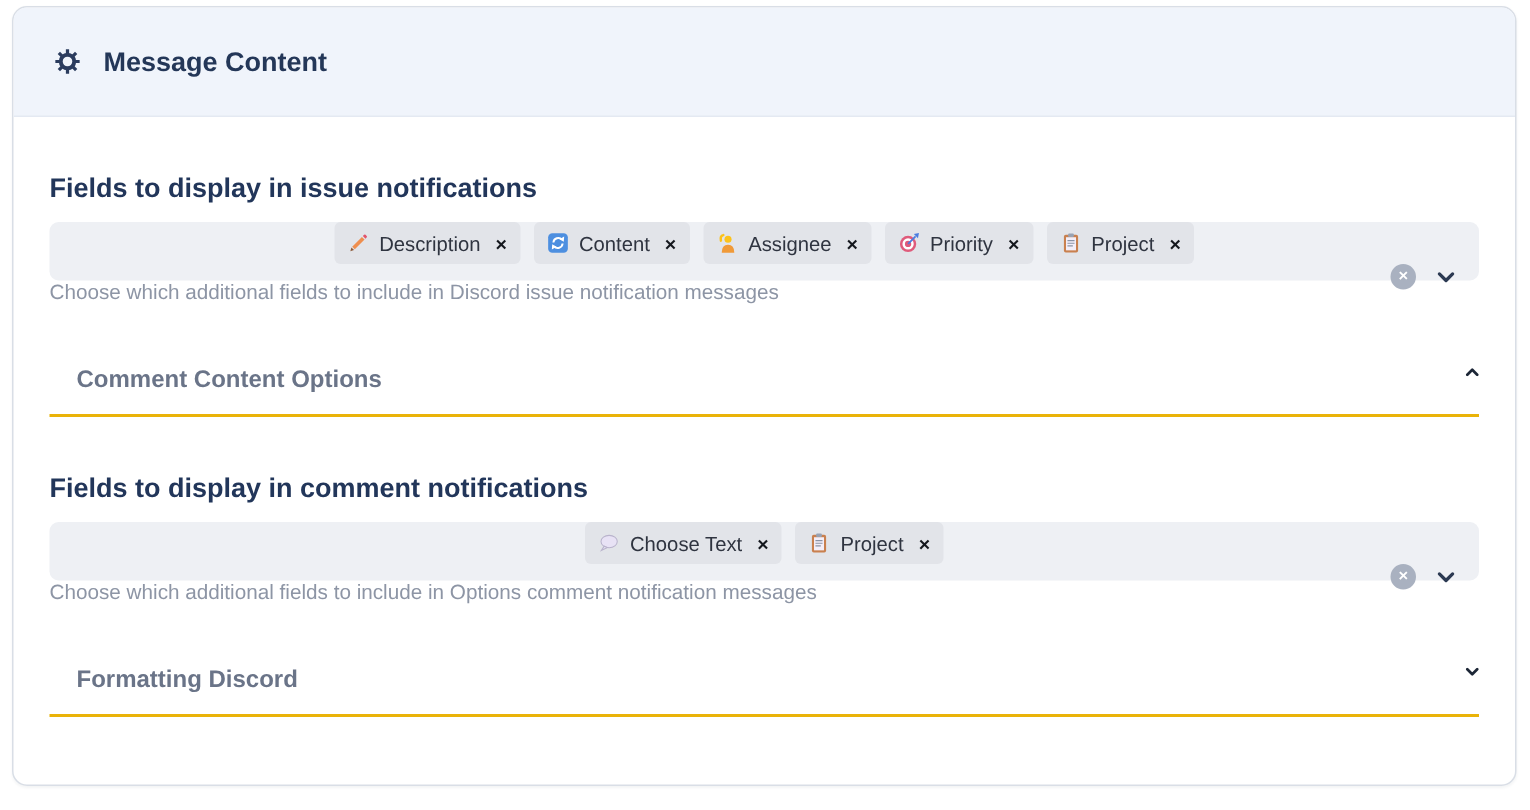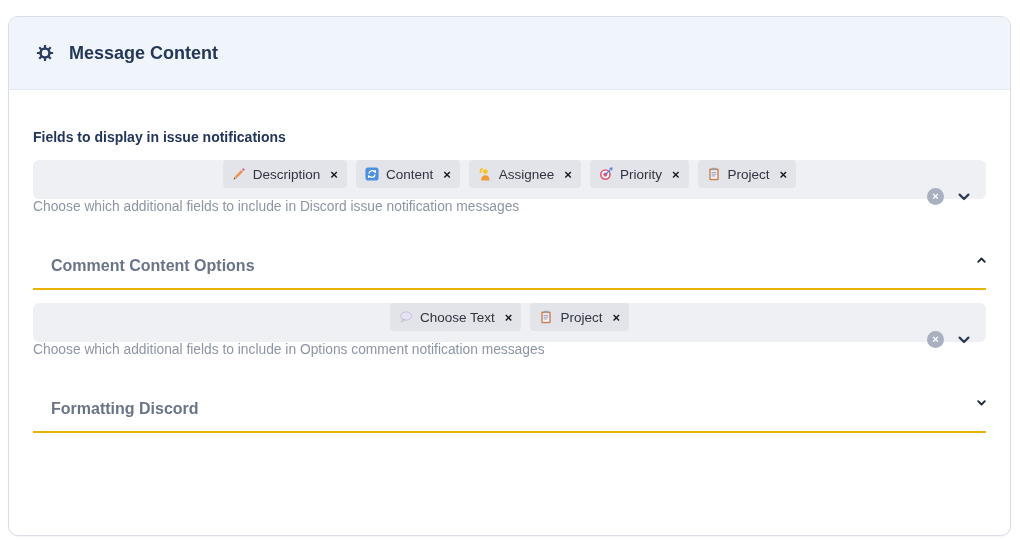--- a/index.html
+++ b/index.html
@@ -1,24 +1,24 @@
 <!DOCTYPE html>
 <html><head>
 <meta charset="utf-8">
 <style>
   html,body{margin:0;padding:0;width:1020px;height:540px;overflow:hidden;background:#ffffff;
     font-family:"Liberation Sans","DejaVu Sans",sans-serif;}
-  .card{position:absolute;left:8px;top:16px;width:1001px;height:518px;background:#fff;
+  .card{position:absolute;left:8px;top:4px;width:1001px;height:518px;background:#fff;
     border:1px solid #d9dee6;border-radius:10px;box-shadow:0 1px 2px rgba(20,30,60,.05);overflow:hidden;}
   .card-header{background:#f0f4fb;border-bottom:1px solid #e4e9f2;height:72px;
     display:flex;align-items:center;gap:15px;padding:0 27px;}
   .card-title{font-size:18px;font-weight:700;color:#243758;}
   .gear{width:18px;height:18px;display:inline-flex;}
   .card-body{padding:0 24px;}
-  .field-label{margin-top:38px;font-size:14px;font-weight:700;color:#22365a;line-height:19px;}
+  .field-label{margin-top:38px;font-size:18px;font-weight:700;color:#22365a;line-height:19px;}
   .multiselect{margin-top:13px;height:39px;background:#eef0f4;border-radius:6px;
     display:flex;align-items:center;padding:0 12px;flex-direction:column;}
   .tags{display:flex;align-items:center;gap:9px;flex:1;}
   .tag{display:inline-flex;align-items:center;gap:7px;background:#e2e4e9;border-radius:4px;
     padding:0 9px;height:28px;font-size:13.5px;color:#2f3440;white-space:nowrap;}
   .tag-icon{width:14px;height:14px;display:inline-flex;}
   .tag-icon svg{width:14px;height:14px;}
   .tag-remove{font-weight:700;color:#14171d;font-size:13px;margin-left:3px;cursor:pointer;}
   .ms-controls{display:flex;align-items:center;gap:14px;margin-left:auto;padding-right:4px;}
   .clear-btn{width:17px;height:17px;border-radius:50%;background:#a9b1c0;color:#fff;
@@ -137,20 +137,21 @@
 
     <div class="section-row">
       <span class="section-title">Comment Content Options</span>
       <span class="chevron small up">
         <svg viewBox="0 0 12 8">
             <path d="M1.6 1.6 L6 6 L10.4 1.6" stroke="#1c2636" stroke-width="2.4" fill="none" stroke-linecap="round" stroke-linejoin="round"></path>
           </svg>
       </span>
     </div>
 
+    <div class="field-label">Fields to display in comment notifications</div>
     <div class="multiselect">
       <div class="tags">
           <span class="tag">
             <span class="tag-icon">
               <svg viewBox="0 0 16 16">
                 <ellipse cx="8.1" cy="6.9" rx="6.2" ry="4.7" fill="#e8e2f5" stroke="#b9b3cc" stroke-width="0.8"></ellipse>
                 <path d="M4.4 10.4 L2.2 13.6 L6.8 11.4 Z" fill="#e8e2f5" stroke="#b9b3cc" stroke-width="0.8"></path>
               </svg>
             </span>
             <span>Choose Text</span>

